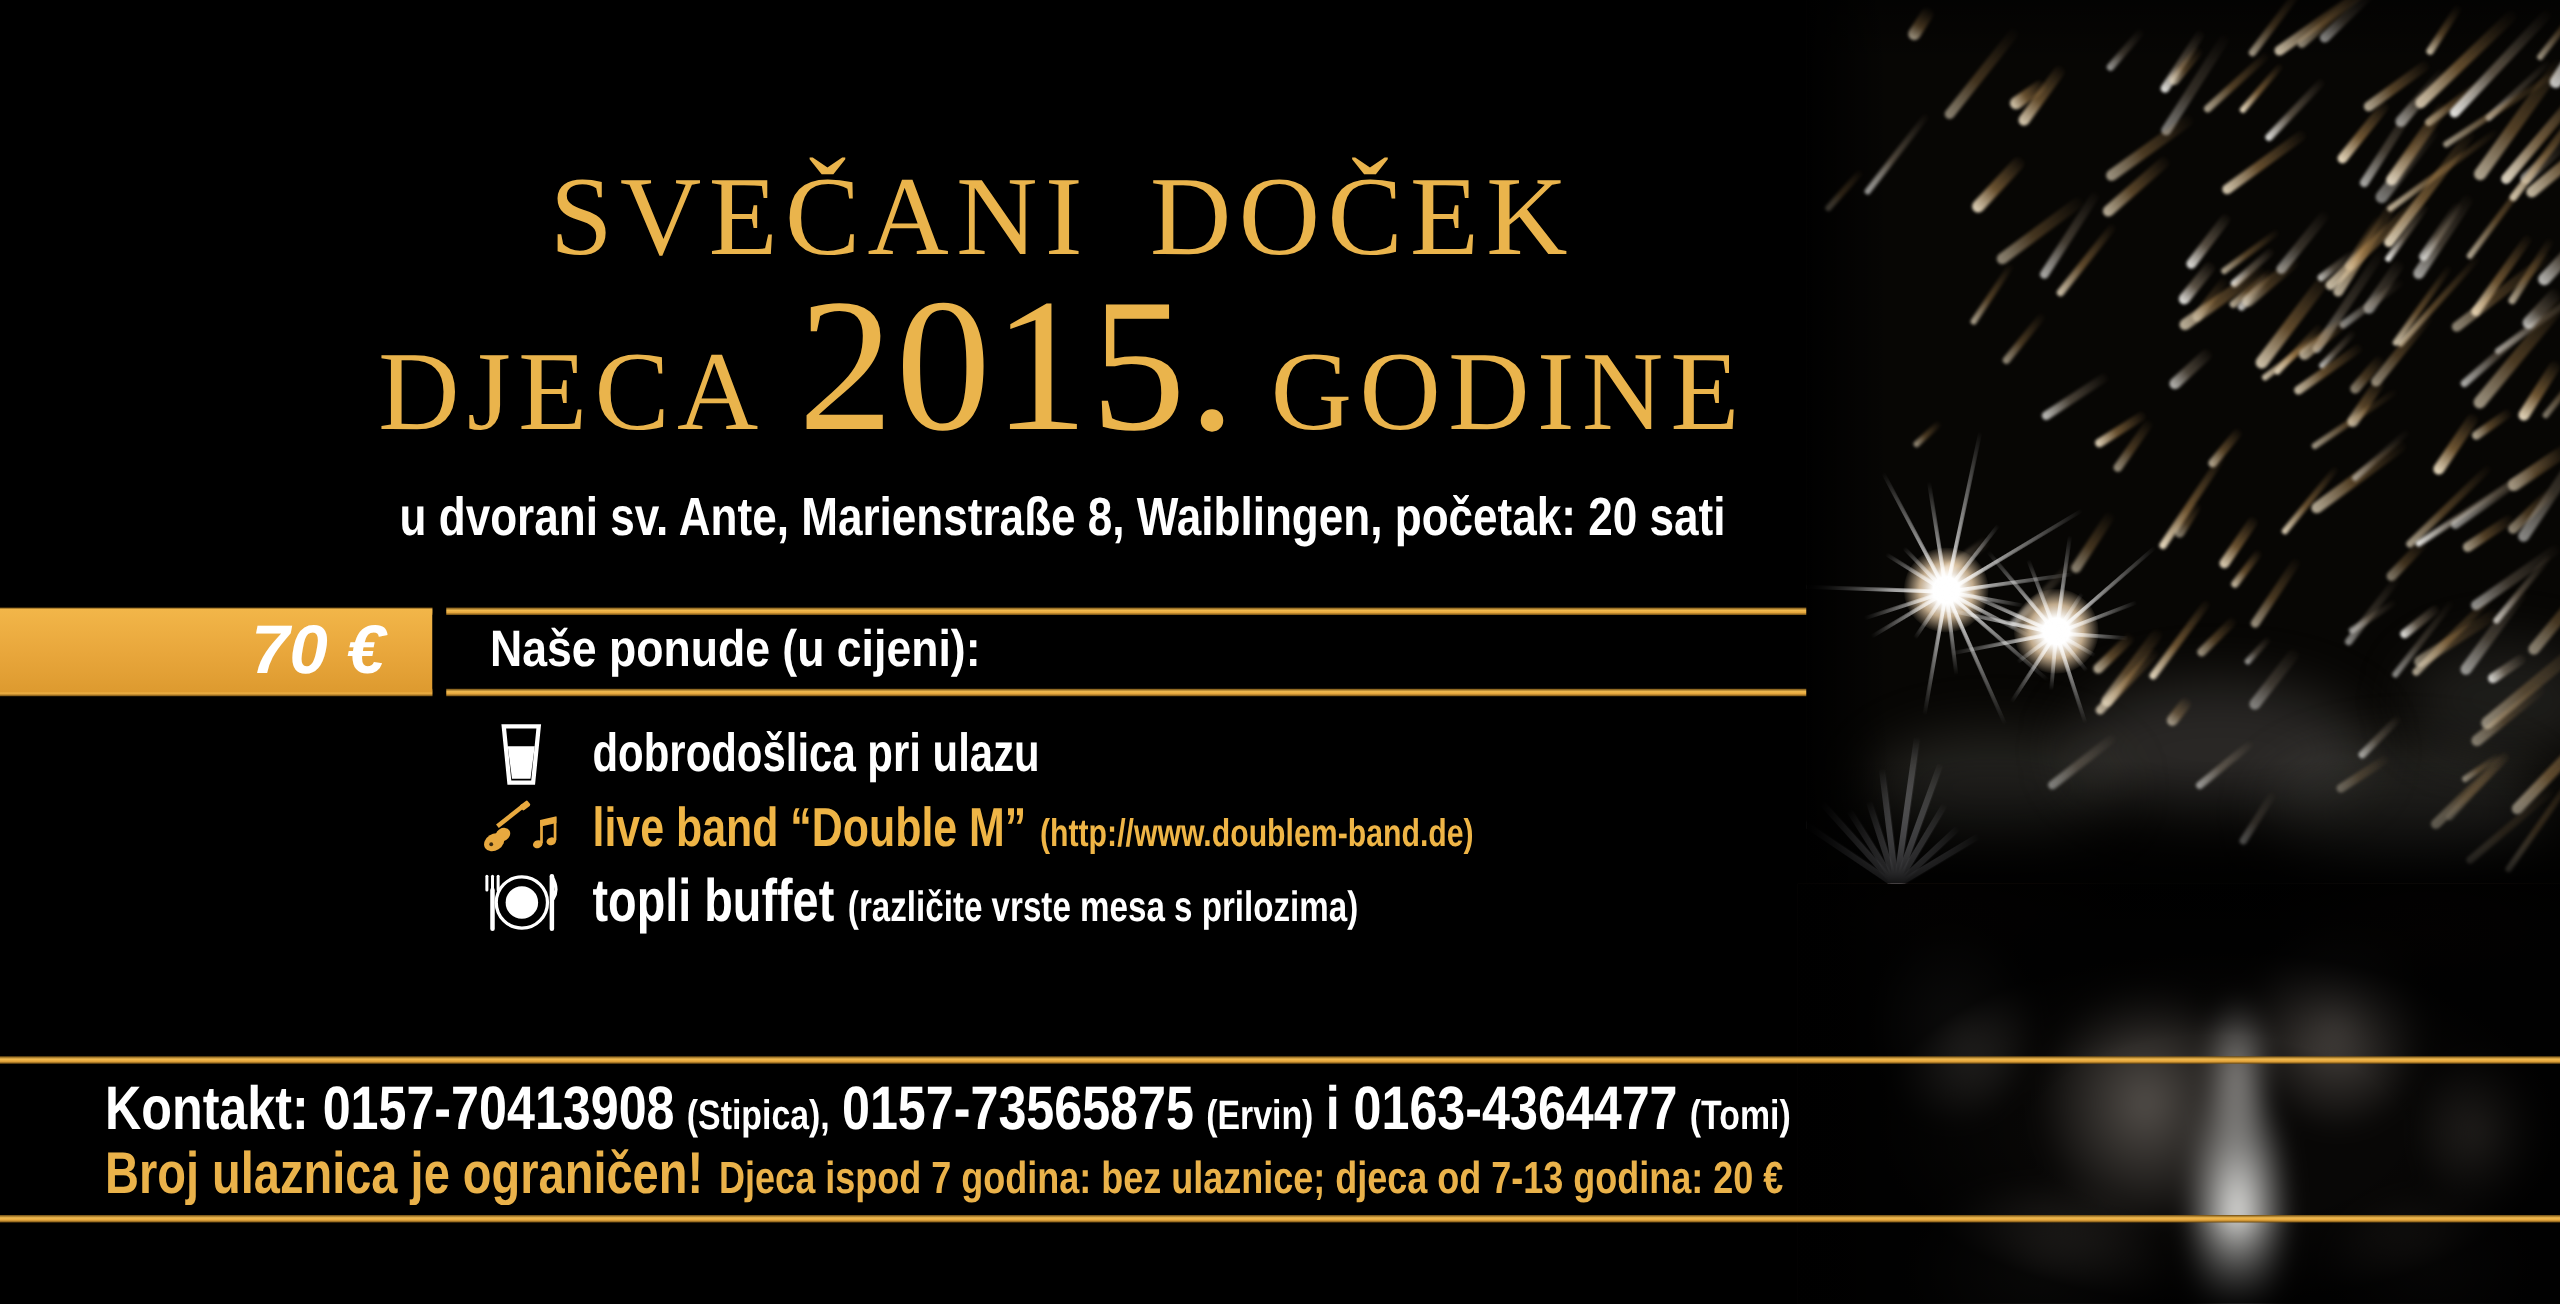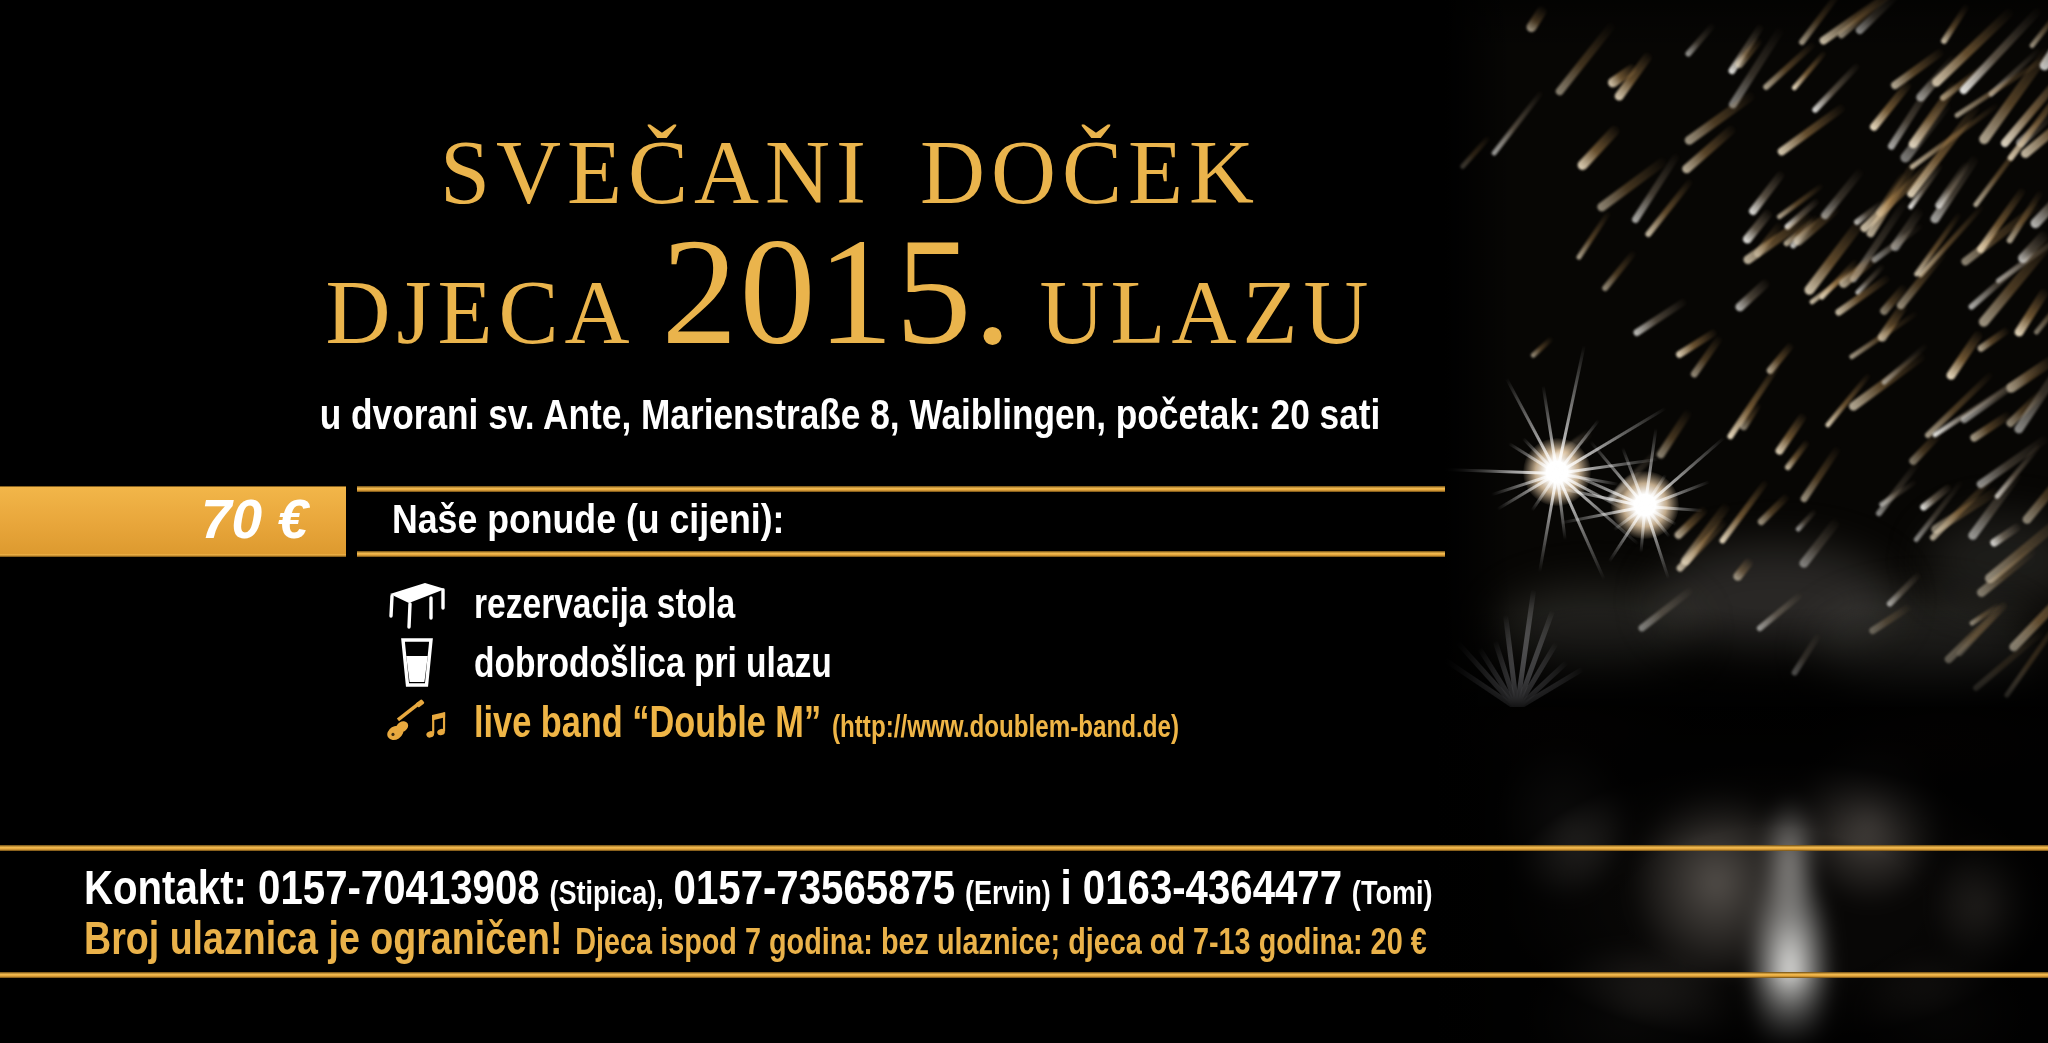--- a/index.html
+++ b/index.html
@@ -315,46 +315,32 @@
         <div class="smoke" style="left: 480px; top: 515px; width: 160px; height: 90px; background: rgba(150, 148, 142, 0.16);"></div>
       </div>
     <div class="fade"></div>
   </div>
   <div id="crowd-photo" class="photo">
     <div class="crowd-art"></div>
     <div class="fade"></div>
   </div>
 
   <div id="title-line1" class="layer">svečani doček</div>
-  <div id="title-line2" class="layer"><span>djeca</span><span class="year">2015.</span><span>ulazu</span></div>
+  <div id="title-line2" class="layer"><span>djeca</span><span class="year">2015.</span><span>godine</span></div>
 
   <div id="venue-line" class="layer">u dvorani sv. Ante, Marienstraße 8, Waiblingen, početak: 20 sati</div>
 
   <div id="band-line-top" class="gold-line"></div>
   <div id="band-line-bottom" class="gold-line"></div>
   <div id="price-badge" class="layer">70 €</div>
   <div id="band-notch"></div>
   <div id="offers-header" class="layer">Naše ponude (u cijeni):</div>
 
   <div id="offers-list" class="layer">
 
-      <div class="offer-row offer-white">
-        <span class="offer-icon">
-          <svg class="icon-svg" width="58" height="50" viewBox="0 0 58 50">
-      <polygon points="2,15 37,4 57,10 21,24" fill="#fff"></polygon>
-      <g stroke="#fff" stroke-width="3.4" stroke-linecap="round">
-        <line x1="4" y1="17" x2="3" y2="37"></line>
-        <line x1="22" y1="25" x2="21" y2="48"></line>
-        <line x1="43" y1="19" x2="43" y2="39"></line>
-        <line x1="55" y1="11" x2="55" y2="29"></line>
-      </g>
-    </svg>
-        </span>
-        <span class="offer-text"><span class="offer-label">rezervacija stola</span></span>
-      </div>
 
       <div class="offer-row offer-white">
         <span class="offer-icon">
           <svg class="icon-svg" width="34" height="50" viewBox="0 0 34 50">
       <path d="M3,2 L7.5,47 L26.5,47 L31,2 Z" fill="none" stroke="#fff" stroke-width="3.4"></path>
       <polygon points="6.2,18 9.6,44 24.4,44 27.8,18" fill="#fff"></polygon>
     </svg>
         </span>
         <span class="offer-text"><span class="offer-label">dobrodošlica pri ulazu</span></span>
       </div>
@@ -372,20 +358,37 @@
         <ellipse cx="71" cy="39" rx="5" ry="4" transform="rotate(-18 71 39)"></ellipse>
         <rect x="59.5" y="17" width="2.8" height="24"></rect>
         <rect x="73.5" y="14" width="2.8" height="24"></rect>
         <polygon points="59.5,17 76.3,13 76.3,20 59.5,24"></polygon>
       </g>
     </svg>
         </span>
         <span class="offer-text"><span class="offer-label">live band “Double M”</span><span class="offer-suffix">(http://www.doublem-band.de)</span></span>
       </div>
 
+      <div class="offer-row offer-white offer-big">
+        <span class="offer-icon">
+          <svg class="icon-svg" width="62" height="52" viewBox="0 0 62 52">
+      <g stroke="#fff" stroke-linecap="round" fill="none">
+        <line x1="3.5" y1="5" x2="3.5" y2="16" stroke-width="2.4"></line>
+        <line x1="8" y1="5" x2="8" y2="16" stroke-width="2.4"></line>
+        <line x1="12.5" y1="5" x2="12.5" y2="16" stroke-width="2.4"></line>
+        <line x1="8" y1="16" x2="8" y2="47" stroke-width="3.6"></line>
+        <line x1="55.5" y1="5" x2="55.5" y2="47" stroke-width="3.6"></line>
+        <path d="M55.5,5 C59.5,12 59.8,18 56.5,23" stroke-width="2.6"></path>
+      </g>
+      <circle cx="31.5" cy="26" r="20.5" fill="none" stroke="#fff" stroke-width="2.6"></circle>
+      <circle cx="31.5" cy="26" r="13" fill="#fff"></circle>
+    </svg>
+        </span>
+        <span class="offer-text"><span class="offer-label">topli buffet</span><span class="offer-suffix">(različite vrste mesa s prilozima)</span></span>
+      </div>
     </div>
 
   <div id="divider-top" class="gold-line"></div>
   <div id="contact-line" class="layer">
 
       <span class="seg seg-large">Kontakt: 0157-70413908</span>
 
       <span class="seg seg-small">(Stipica),</span>
 
       <span class="seg seg-large">0157-73565875</span>

